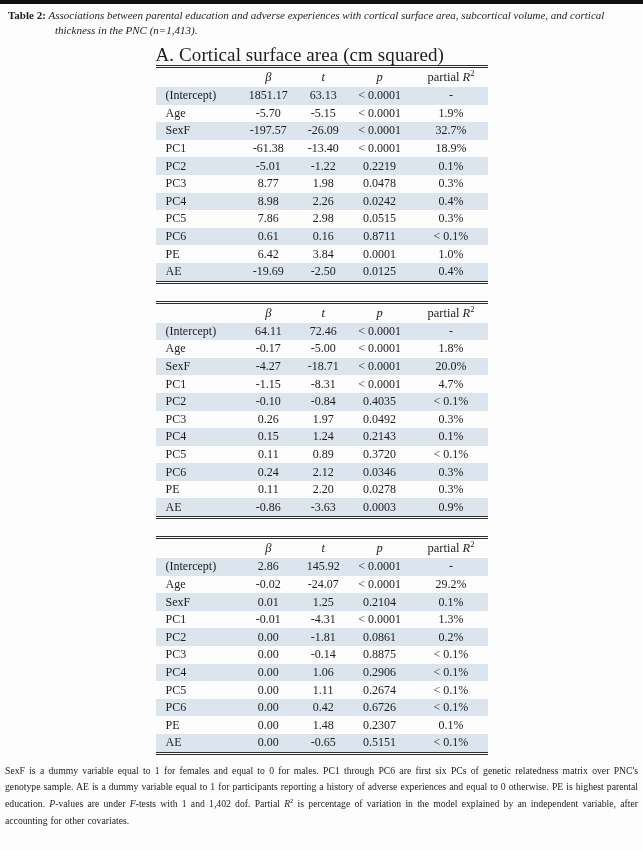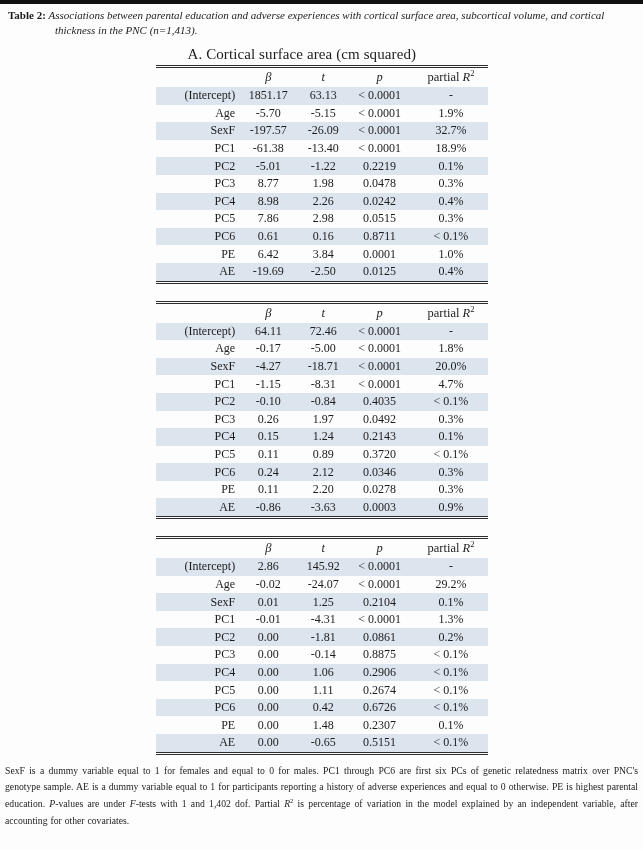--- a/index.html
+++ b/index.html
@@ -30,25 +30,24 @@
   .caption .cap-text {
     font-style: italic;
   }
   .section {
     width: 332px;
     margin: 0 auto;
   }
   .section-a { margin-top: 9px; }
   .section-b, .section-c { margin-top: 17px; }
   .sec-title {
-    font-size: 15px;
+    font-size: 19px;
     line-height: 15px;
     margin-bottom: 3px;
     letter-spacing: 0.1px;
-    margin-left: 32px;
   }
   .rule { height: 3px; }
   .rule-top    { border-top: 1.5px solid #2c2c2c; border-bottom: 1px solid #2c2c2c; }
   .rule-bottom { border-top: 1px solid #2c2c2c; border-bottom: 1.5px solid #2c2c2c; }
   table.stats {
     width: 100%;
     border-collapse: collapse;
     table-layout: fixed;
     font-size: 12px;
   }
@@ -64,21 +63,21 @@
     vertical-align: middle;
     font-size: 12.5px;
   }
   table.stats td {
     height: 17.6px;
     text-align: center;
     vertical-align: middle;
     white-space: nowrap;
   }
   table.stats td.lbl {
-    text-align: right;
+    text-align: left;
     padding-left: 10px;
     margin-left: 40px;
   }
   tr.shaded { background: #dce4ee; }
   .math { font-style: italic; }
   sup { font-size: 68%; vertical-align: super; line-height: 0; }
   .footnote {
     margin-top: 8px;
     padding: 0 5px;
     font-size: 9.7px;

